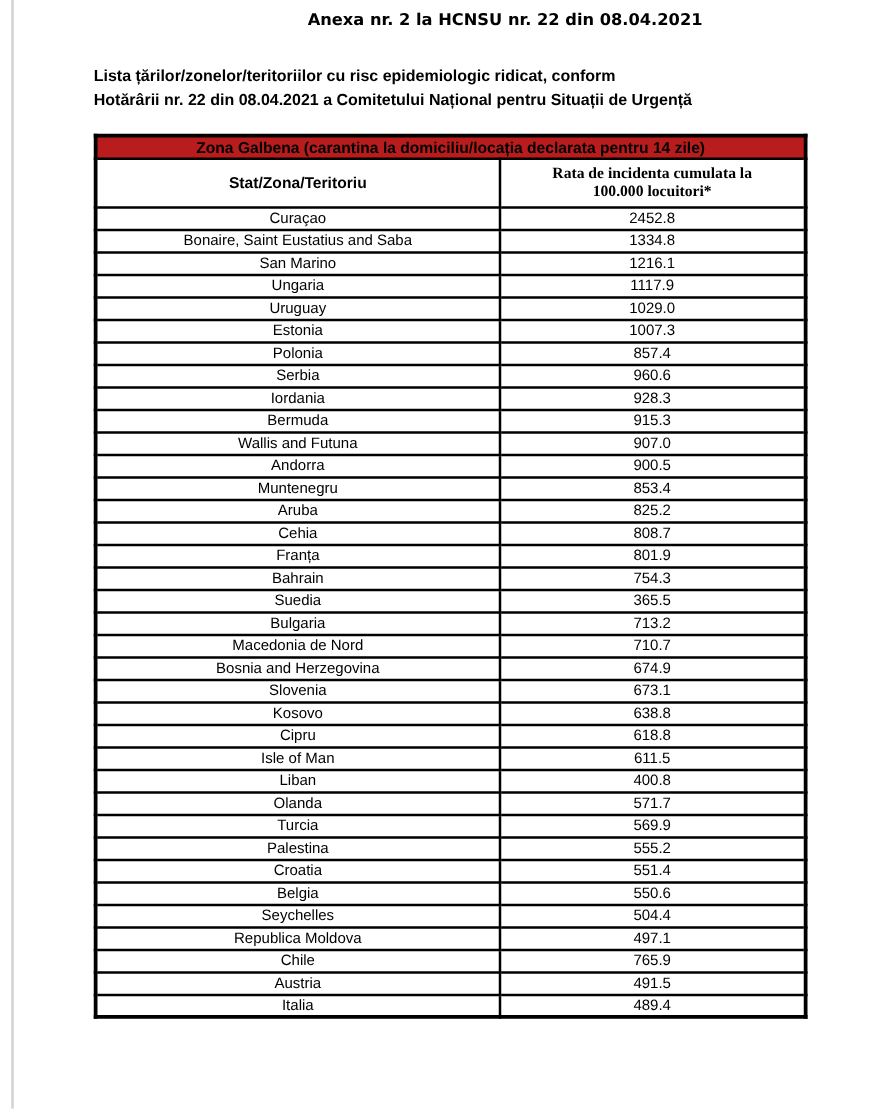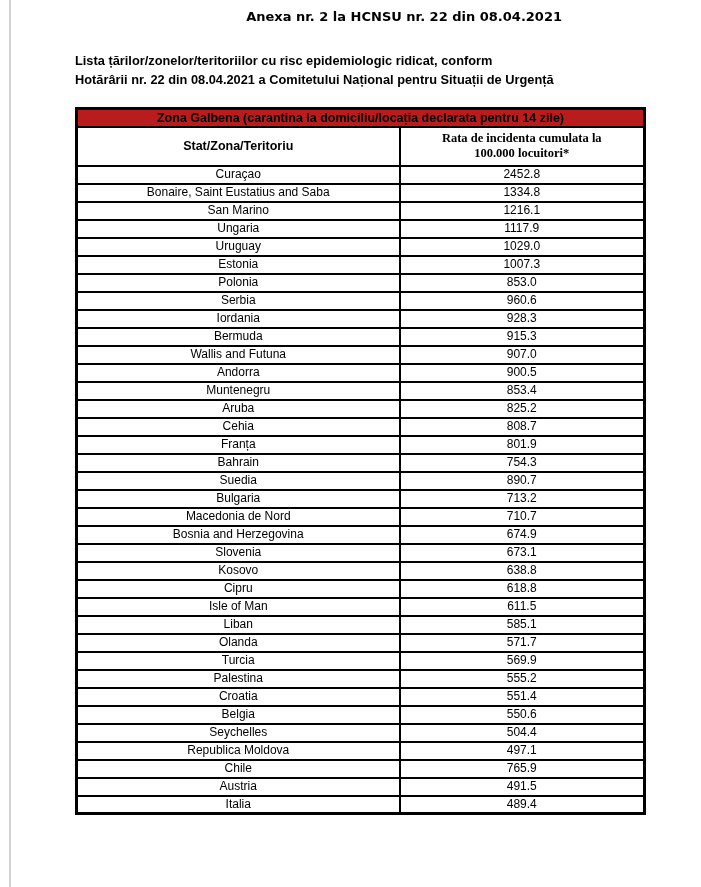--- a/index.html
+++ b/index.html
@@ -110,21 +110,21 @@
         <tr>
           <td class="c-country">Uruguay</td>
           <td class="c-rate">1029.0</td>
         </tr>
         <tr>
           <td class="c-country">Estonia</td>
           <td class="c-rate">1007.3</td>
         </tr>
         <tr>
           <td class="c-country">Polonia</td>
-          <td class="c-rate">853.0</td>
+          <td class="c-rate">857.4</td>
         </tr>
         <tr>
           <td class="c-country">Serbia</td>
           <td class="c-rate">960.6</td>
         </tr>
         <tr>
           <td class="c-country">Iordania</td>
           <td class="c-rate">928.3</td>
         </tr>
         <tr>
@@ -154,21 +154,21 @@
         <tr>
           <td class="c-country">Franța</td>
           <td class="c-rate">801.9</td>
         </tr>
         <tr>
           <td class="c-country">Bahrain</td>
           <td class="c-rate">754.3</td>
         </tr>
         <tr>
           <td class="c-country">Suedia</td>
-          <td class="c-rate">890.7</td>
+          <td class="c-rate">365.5</td>
         </tr>
         <tr>
           <td class="c-country">Bulgaria</td>
           <td class="c-rate">713.2</td>
         </tr>
         <tr>
           <td class="c-country">Macedonia de Nord</td>
           <td class="c-rate">710.7</td>
         </tr>
         <tr>
@@ -186,21 +186,21 @@
         <tr>
           <td class="c-country">Cipru</td>
           <td class="c-rate">618.8</td>
         </tr>
         <tr>
           <td class="c-country">Isle of Man</td>
           <td class="c-rate">611.5</td>
         </tr>
         <tr>
           <td class="c-country">Liban</td>
-          <td class="c-rate">585.1</td>
+          <td class="c-rate">400.8</td>
         </tr>
         <tr>
           <td class="c-country">Olanda</td>
           <td class="c-rate">571.7</td>
         </tr>
         <tr>
           <td class="c-country">Turcia</td>
           <td class="c-rate">569.9</td>
         </tr>
         <tr>

